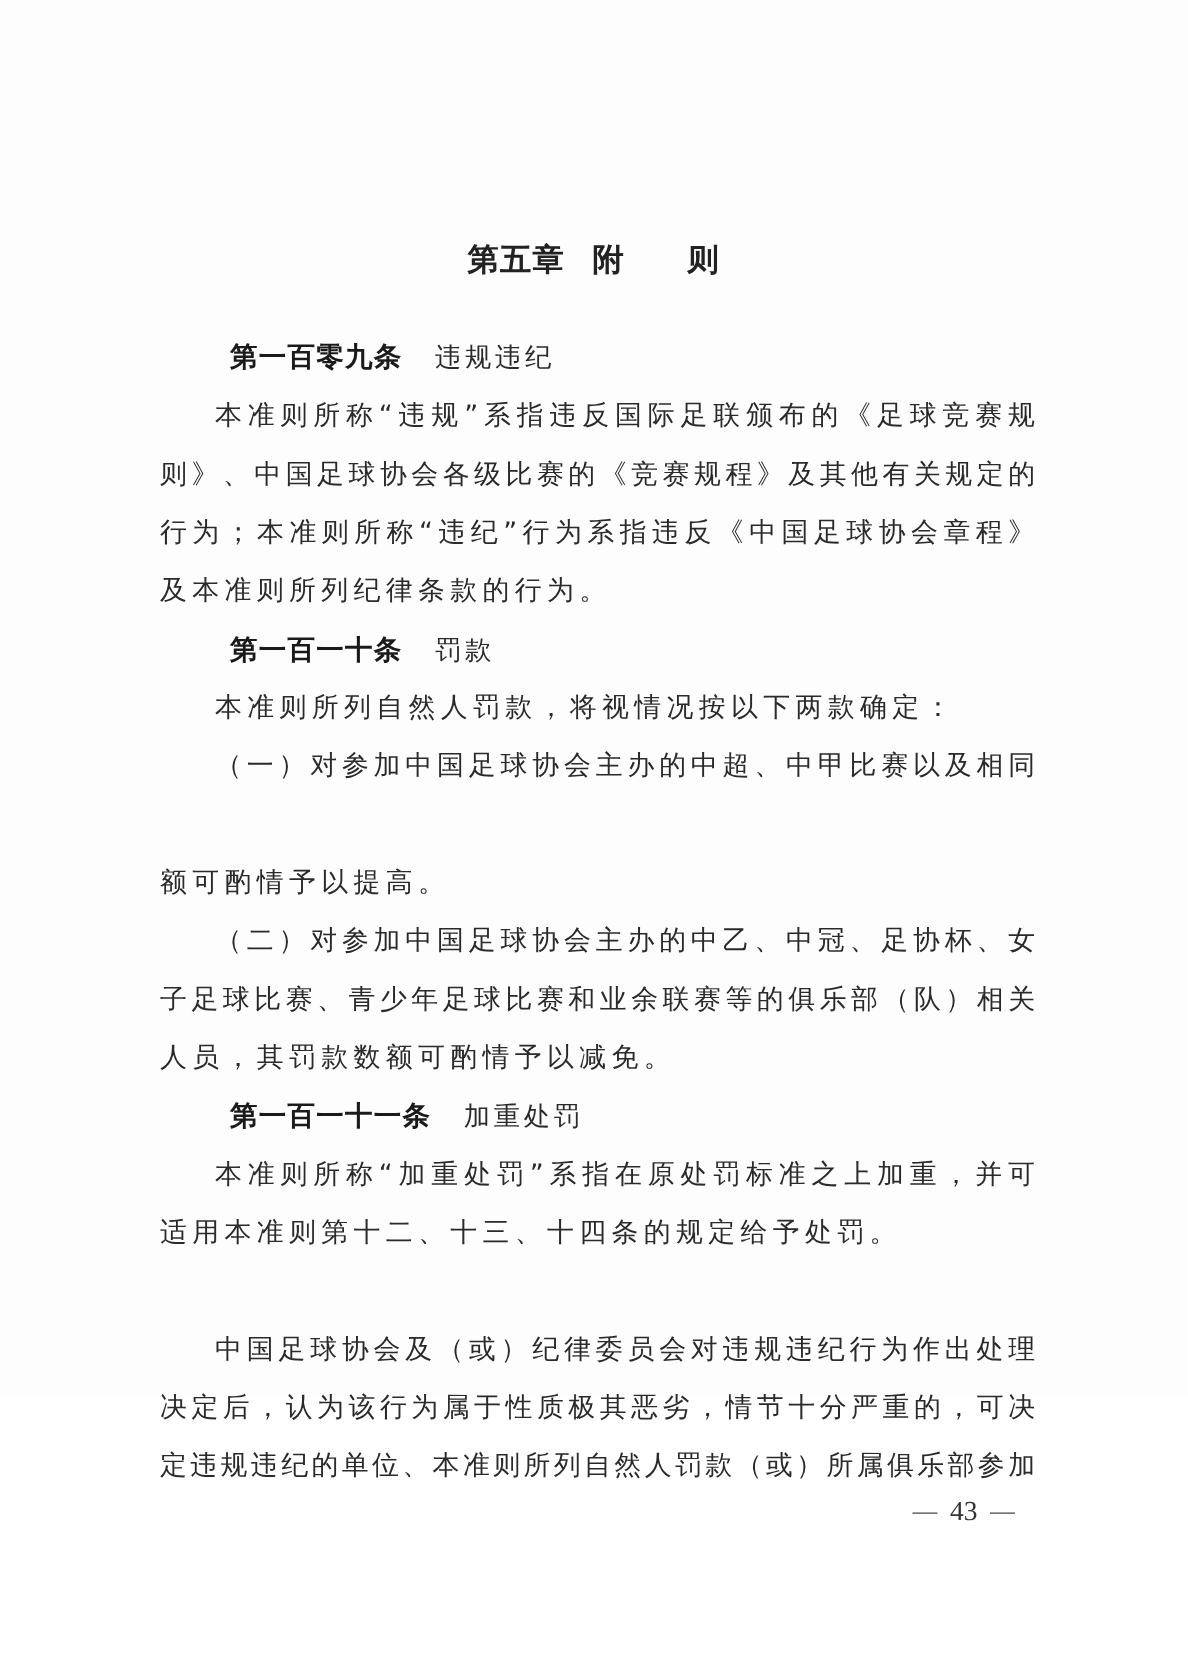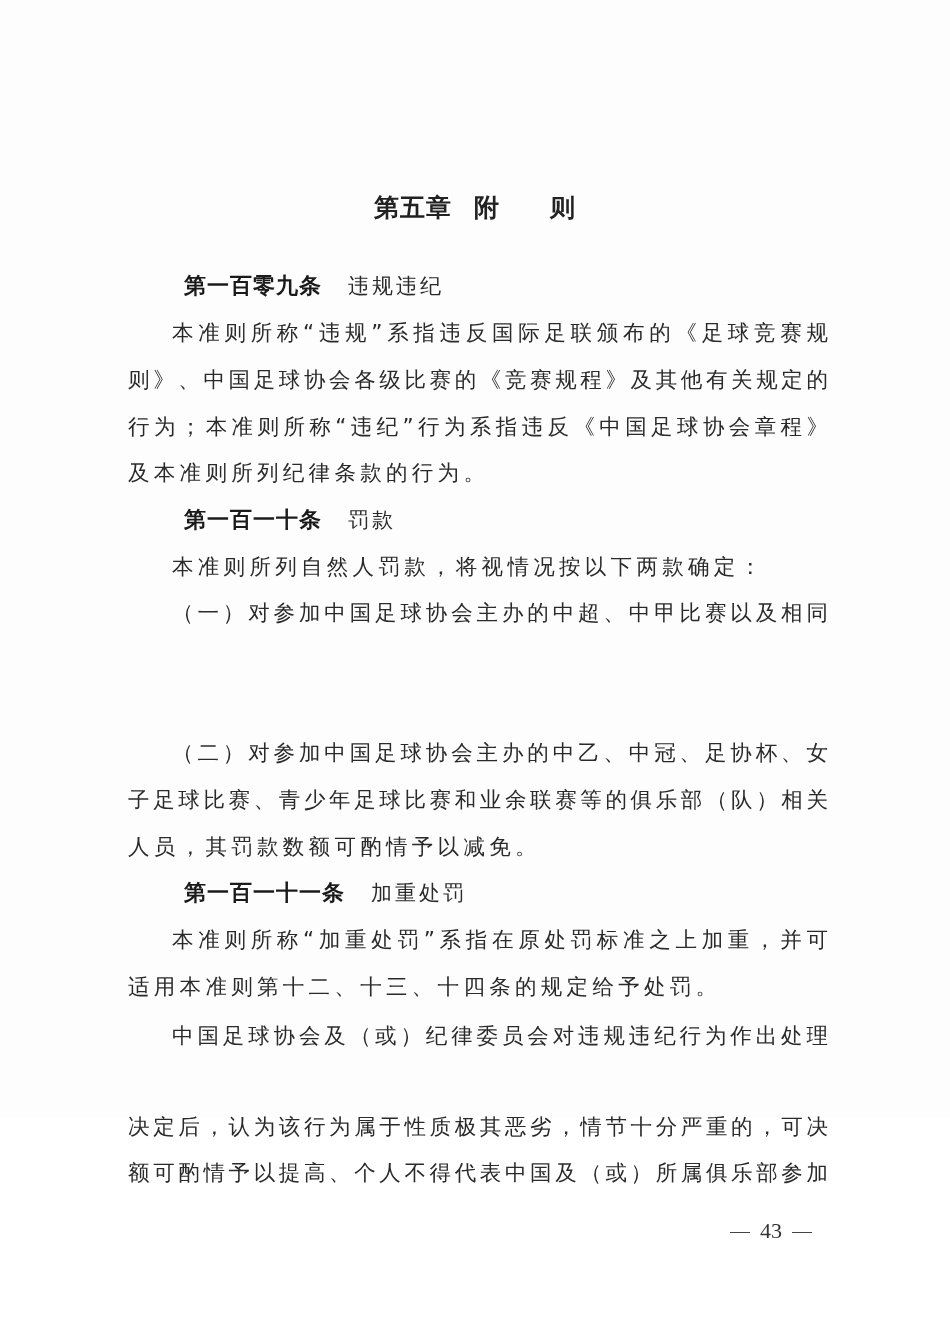--- a/index.html
+++ b/index.html
@@ -23,21 +23,20 @@
   .heading {
     position: absolute; left: 184px; height: 47px; line-height: 47px; white-space: nowrap;
     font-size: 22px;
   }
   .heading .num { font-family: "DejaVu Sans", "Liberation Sans", sans-serif; font-weight: bold; color: #1a1a1a; letter-spacing: 1px; }
   .heading .name { font-family: "DejaVu Sans", "Liberation Sans", sans-serif; font-weight: normal; color: #2a2a2a; margin-left: 26px; letter-spacing: 3px; font-size: 21px; }
   .pagenum {
     position: absolute; top: 1196px; left: 720px; width: 100px; text-align: center;
     font-family: "Liberation Serif", "DejaVu Serif", serif; font-size: 22px; color: #333;
     white-space: nowrap;
-    margin-top: 22px;
   }
   .pagenum .dash { display: inline-block; width: 20px; height: 1px; background: #444; vertical-align: middle; margin: 0 10px; }
 </style>
 </head>
 <body>
 
 <div class="page">
 
   <div class="title">
     <span>第五章</span><span class="gap"></span><span>附</span><span class="gap2"></span><span>则</span>
@@ -49,31 +48,32 @@
   <div class="line indent" style="top:309px;">本准则所称“违规”系指违反国际足联颁布的《足球竞赛规</div>
   <div class="line" style="top:356px;">则》、中国足球协会各级比赛的《竞赛规程》及其他有关规定的</div>
   <div class="line" style="top:403px;">行为；本准则所称“违纪”行为系指违反《中国足球协会章程》</div>
   <div class="line last" style="top:449px;">及本准则所列纪律条款的行为。</div>
 
   <div class="heading" style="top:496px;text-align:center;">
     <span class="num">第一百一十条</span><span class="name">罚款</span>
   </div>
   <div class="line indent last" style="top:543px;">本准则所列自然人罚款，将视情况按以下两款确定：</div>
   <div class="line indent" style="top:589px;">（一）对参加中国足球协会主办的中超、中甲比赛以及相同</div>
+  <div class="line last" style="top:683px;">额可酌情予以提高。</div>
   <div class="line indent" style="top:729px;">（二）对参加中国足球协会主办的中乙、中冠、足协杯、女</div>
   <div class="line" style="top:776px;">子足球比赛、青少年足球比赛和业余联赛等的俱乐部（队）相关</div>
   <div class="line last" style="top:823px;">人员，其罚款数额可酌情予以减免。</div>
 
   <div class="heading" style="top:869px;">
     <span class="num">第一百一十一条</span><span class="name">加重处罚</span>
   </div>
   <div class="line indent" style="top:916px;">本准则所称“加重处罚”系指在原处罚标准之上加重，并可</div>
   <div class="line last" style="top:963px;">适用本准则第十二、十三、十四条的规定给予处罚。</div>
 
-  <div class="line indent" style="top:1012px;">中国足球协会及（或）纪律委员会对违规违纪行为作出处理</div>
+  <div class="line indent" style="top:1056px;">中国足球协会及（或）纪律委员会对违规违纪行为作出处理</div>
   <div class="line" style="top:1103px;">决定后，认为该行为属于性质极其恶劣，情节十分严重的，可决</div>
-  <div class="line" style="top:1149px;">额可酌情予以提高、个人不得代表中国及（或）所属俱乐部参加</div>
+  <div class="line" style="top:1149px;">定违规违纪的单位、本准则所列自然人罚款（或）所属俱乐部参加</div>
 
   <div class="pagenum">
     <span class="dash"></span><span>43</span><span class="dash"></span>
   </div>
 
 </div>
 
 </body></html>

